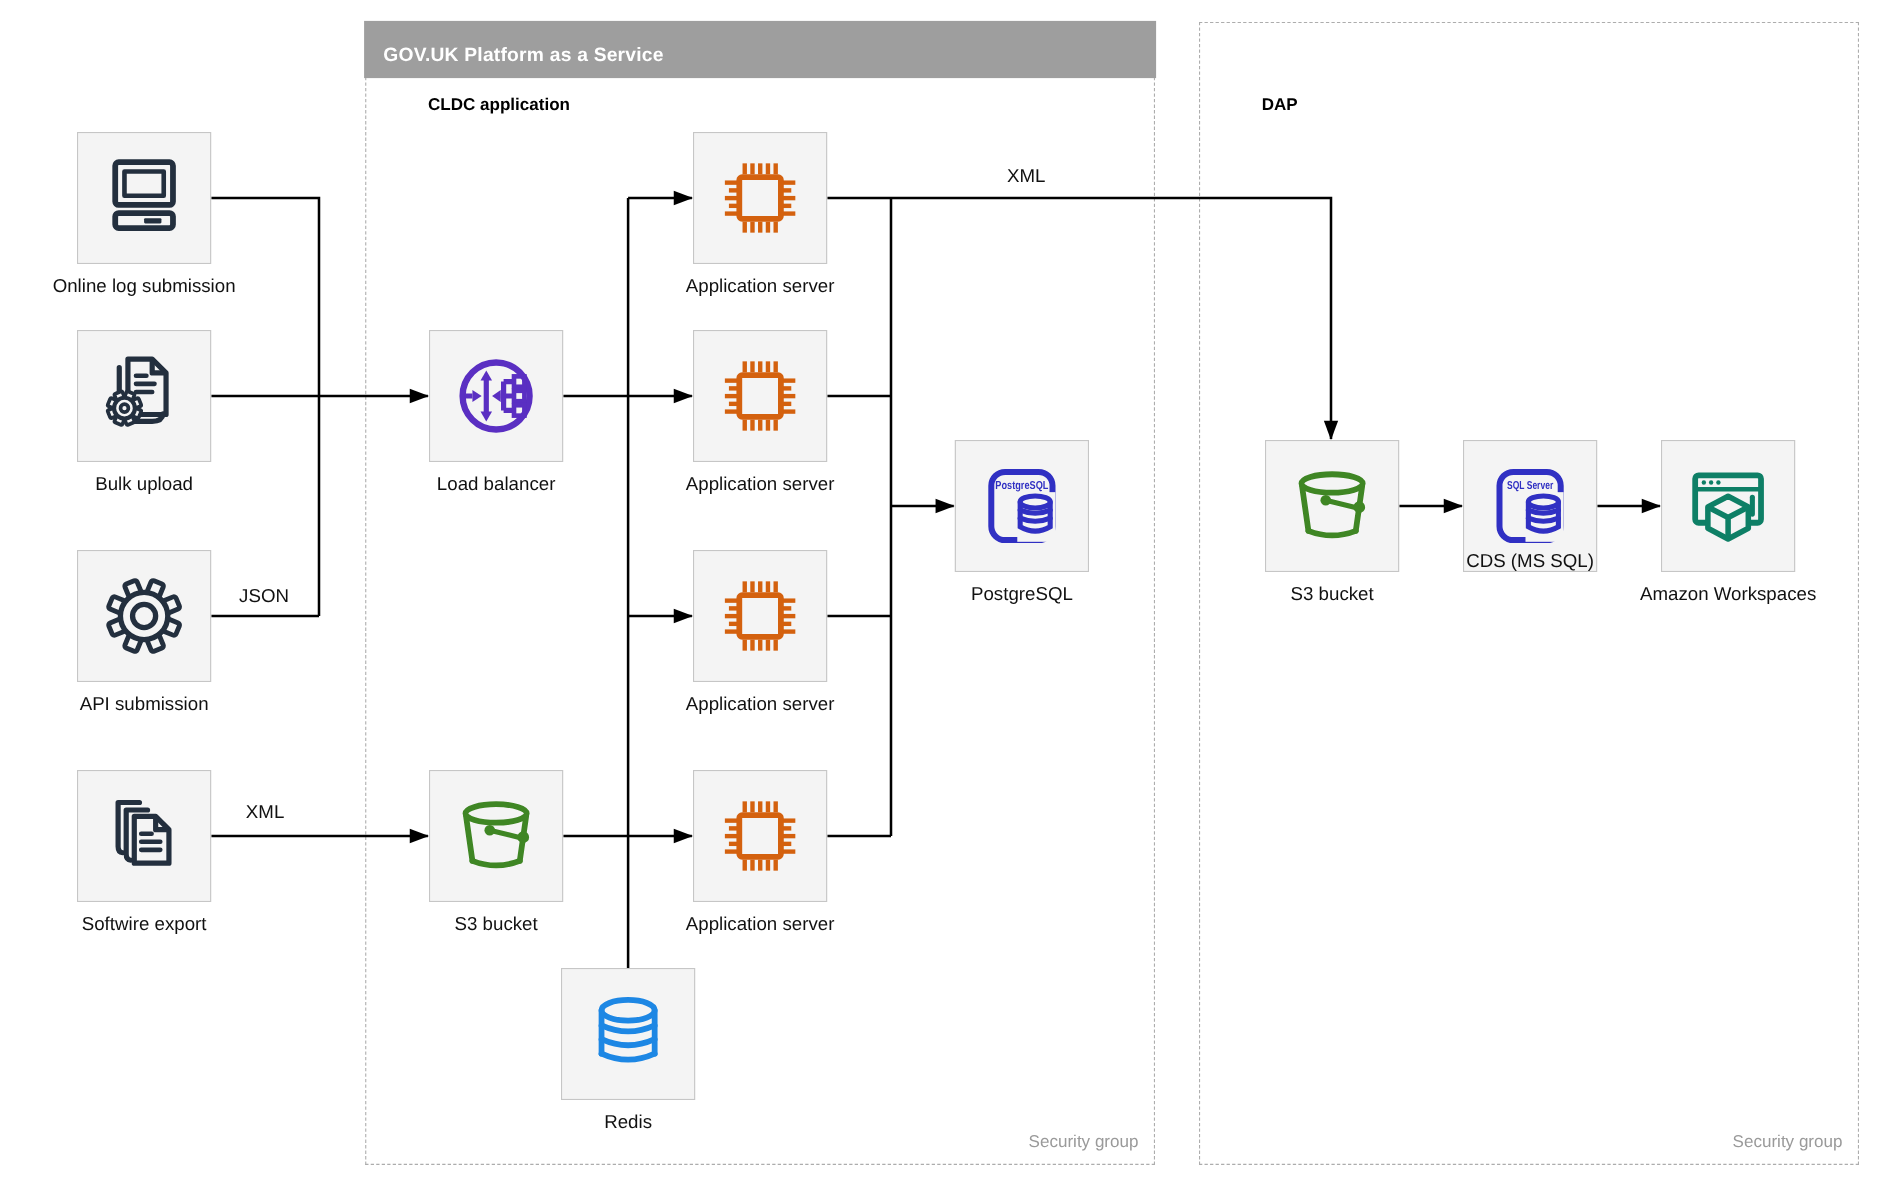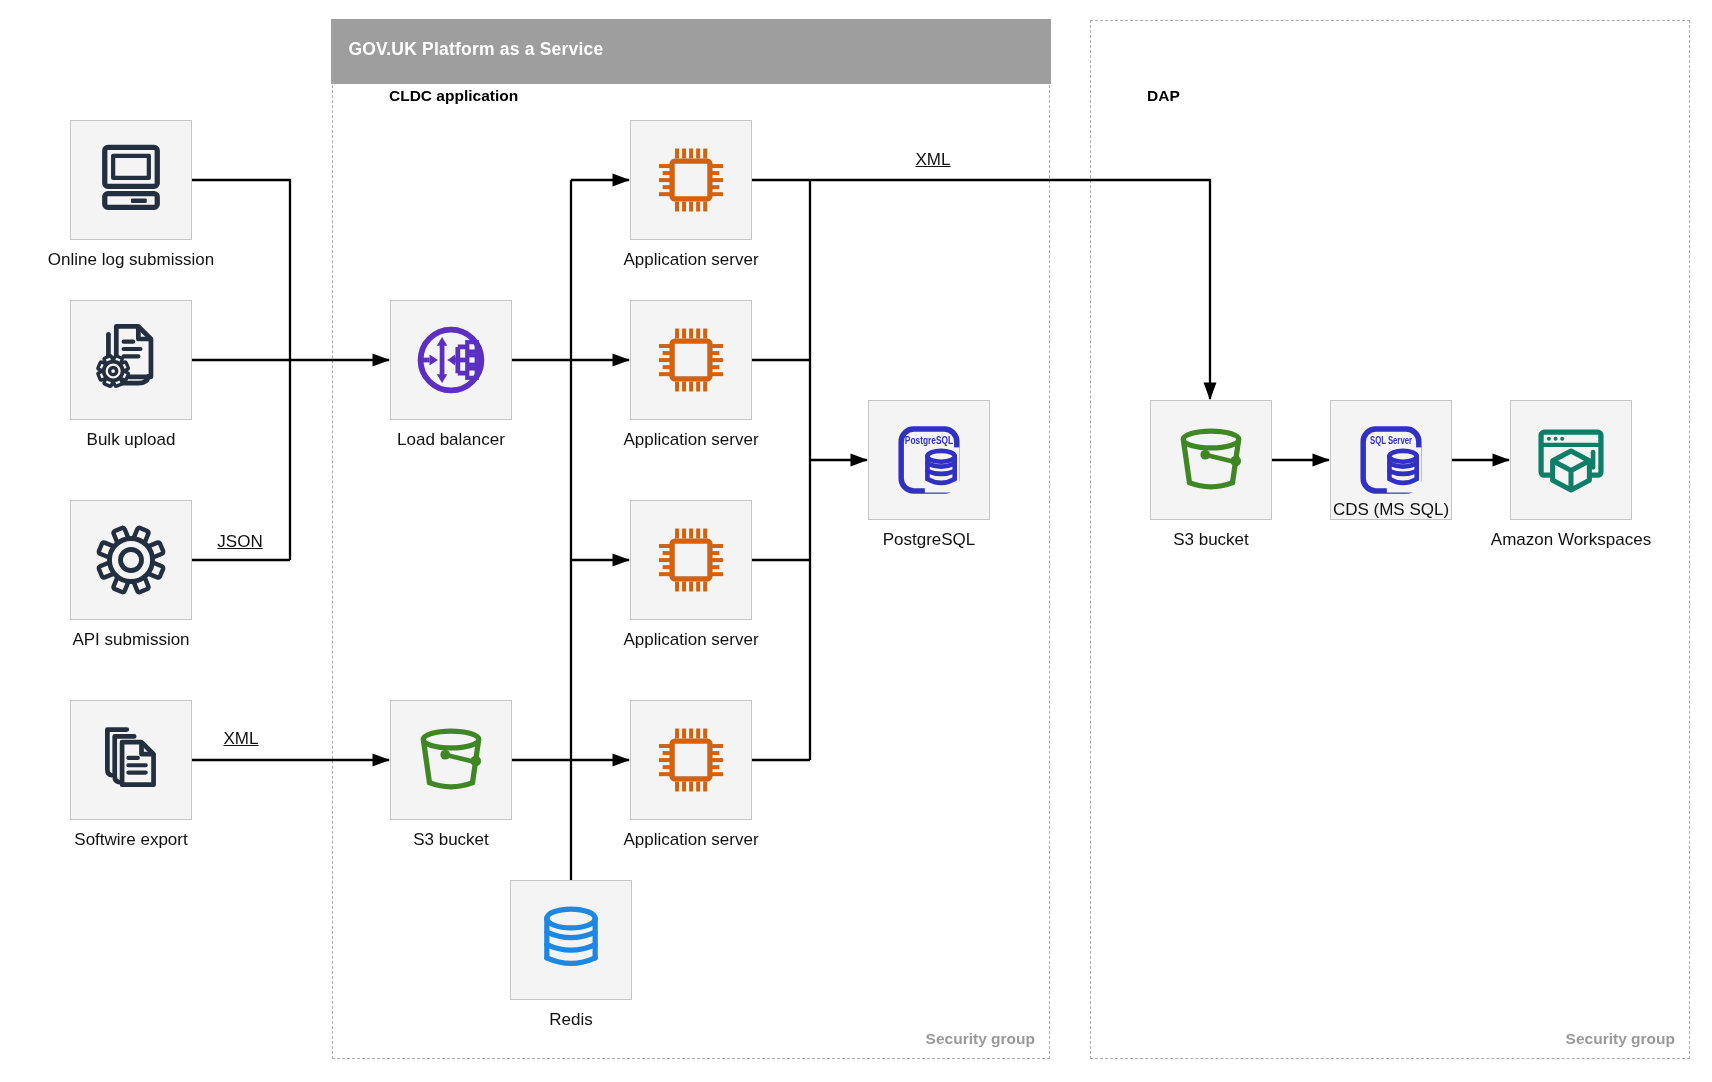--- a/index.html
+++ b/index.html
@@ -1,35 +1,35 @@
 <!DOCTYPE html>
 <html style="--c-header-bg: #9e9e9e; --c-header-text: #ffffff; --c-container-border: #adadad; --c-node-fill: #f4f4f4; --c-node-border: #c6c6c6; --c-edge: #000000; --c-label-text: #111111; --c-muted-text: #9a9a9a; --c-navy: #232f3e; --c-orange: #d4610e; --c-purple: #5a2fc2; --c-green: #3f8624; --c-azure: #1d87e4; --c-indigo: #3030c3; --c-teal: #0e7f66;"><head>
 <meta charset="utf-8">
 <style>
   html,body{margin:0;padding:0;background:#fff;}
   .canvas{position:relative;width:1712px;height:1082px;background:#fff;
           font-family:"Liberation Sans",sans-serif;overflow:hidden;}
 
   
   .group{position:absolute;border:1.6px dashed var(--c-container-border,#adadad);box-sizing:border-box;}
-  .group-header{position:absolute;top:-1.6px;left:-1.6px;right:-1.6px;height:65px;
+  .group-header{position:absolute;top:-1.6px;left:-1.6px;right:-1.6px;height:52px;
                 background:var(--c-header-bg,#9e9e9e);color:var(--c-header-text,#fff);
                 font-size:17.5px;font-weight:bold;line-height:61px;padding-left:17px;letter-spacing:.2px;}
   .group-sublabel{position:absolute;top:66px;left:16px;font-size:15.5px;font-weight:bold;color:#000;margin-left:40px;}
-  .group-footer{position:absolute;bottom:10px;right:14px;font-size:15.5px;color:var(--c-muted-text,#9a9a9a);font-weight:bold;}
+  .group-footer{position:absolute;bottom:10px;right:14px;font-size:15.5px;color:var(--c-muted-text,#9a9a9a);}
 
   
   .node{position:absolute;width:122px;height:120px;background:var(--c-node-fill,#f4f4f4);
         border:1.5px solid var(--c-node-border,#c6c6c6);box-sizing:border-box;
         display:flex;align-items:center;justify-content:center;}
   .node svg{width:84px;height:84px;display:block;}
   .node-label{position:absolute;transform:translateX(-50%);font-size:17px;white-space:nowrap;
               color:var(--c-label-text,#111);text-align:center;}
   .edge-label{position:absolute;transform:translateX(-50%);font-size:17px;white-space:nowrap;
-              color:var(--c-label-text,#111);text-decoration:underline;}
+              color:var(--c-label-text,#111);}
 
   
   #edge-layer{position:absolute;left:0;top:0;pointer-events:none;}
   #edge-layer polyline{fill:none;stroke:var(--c-edge,#000);stroke-width:2.3px;}
   .badge-text{font-family:"Liberation Sans",sans-serif;font-weight:bold;}
 </style>
 </head>
 <body>
 
 <div class="canvas">

